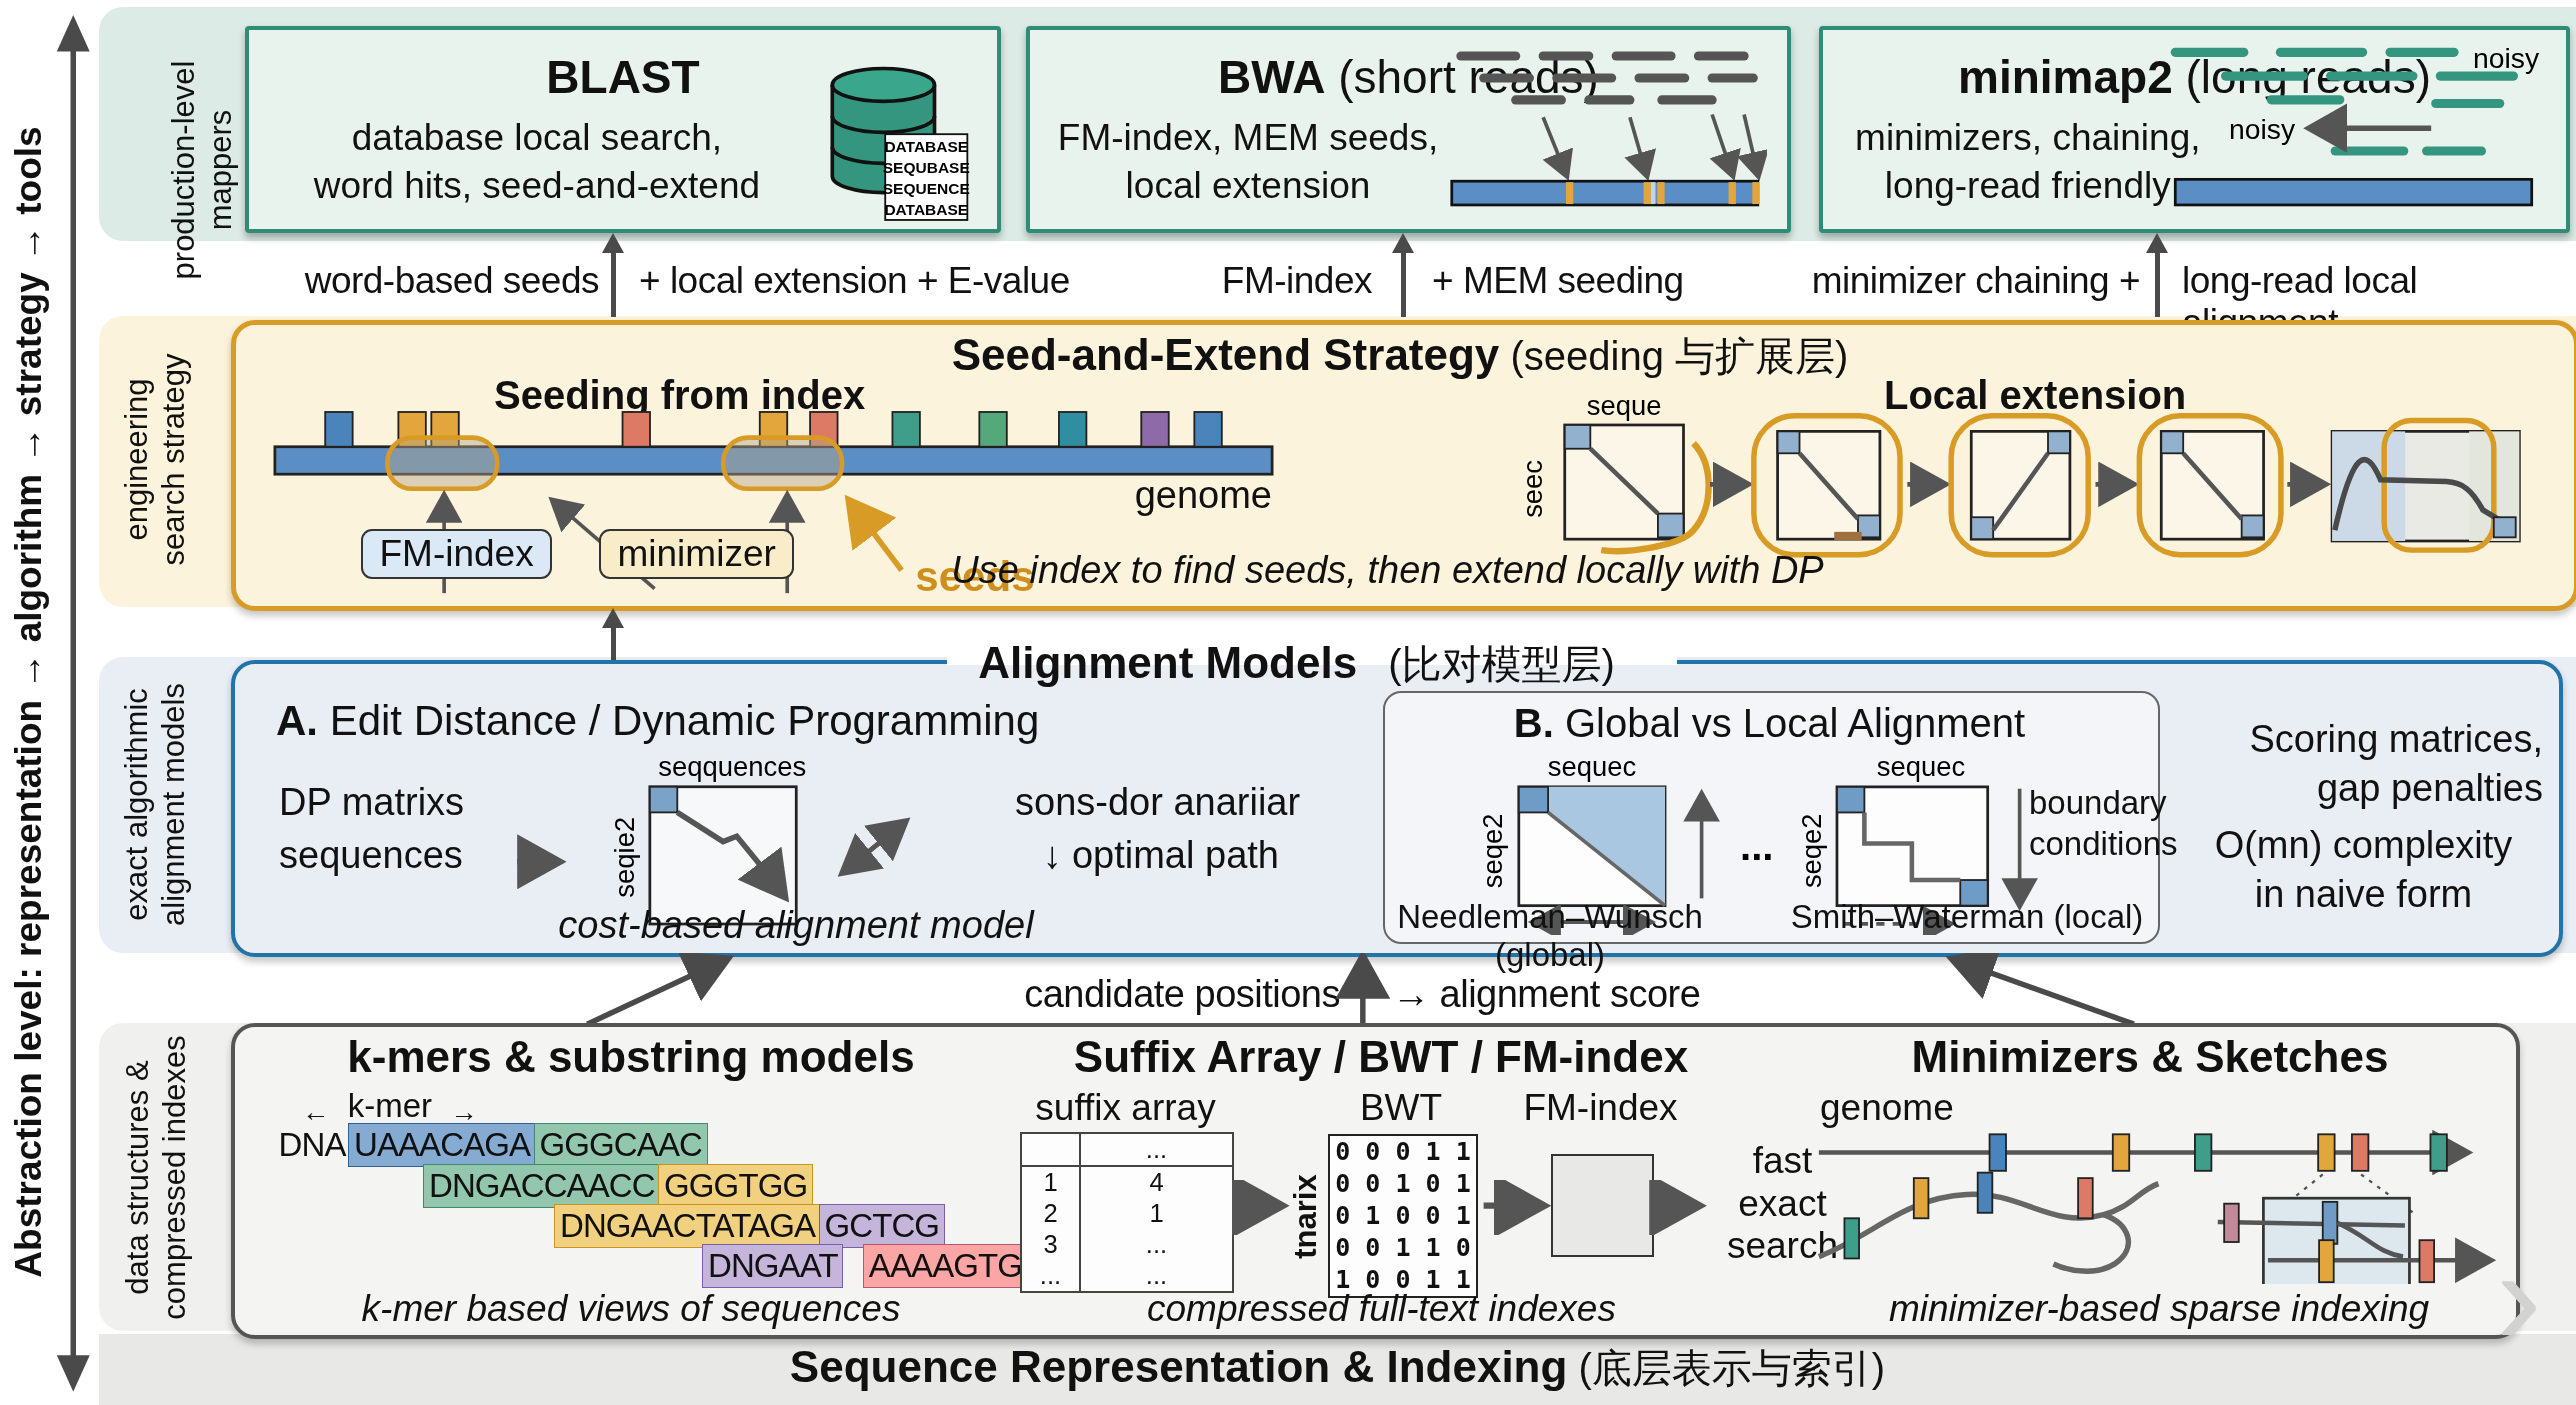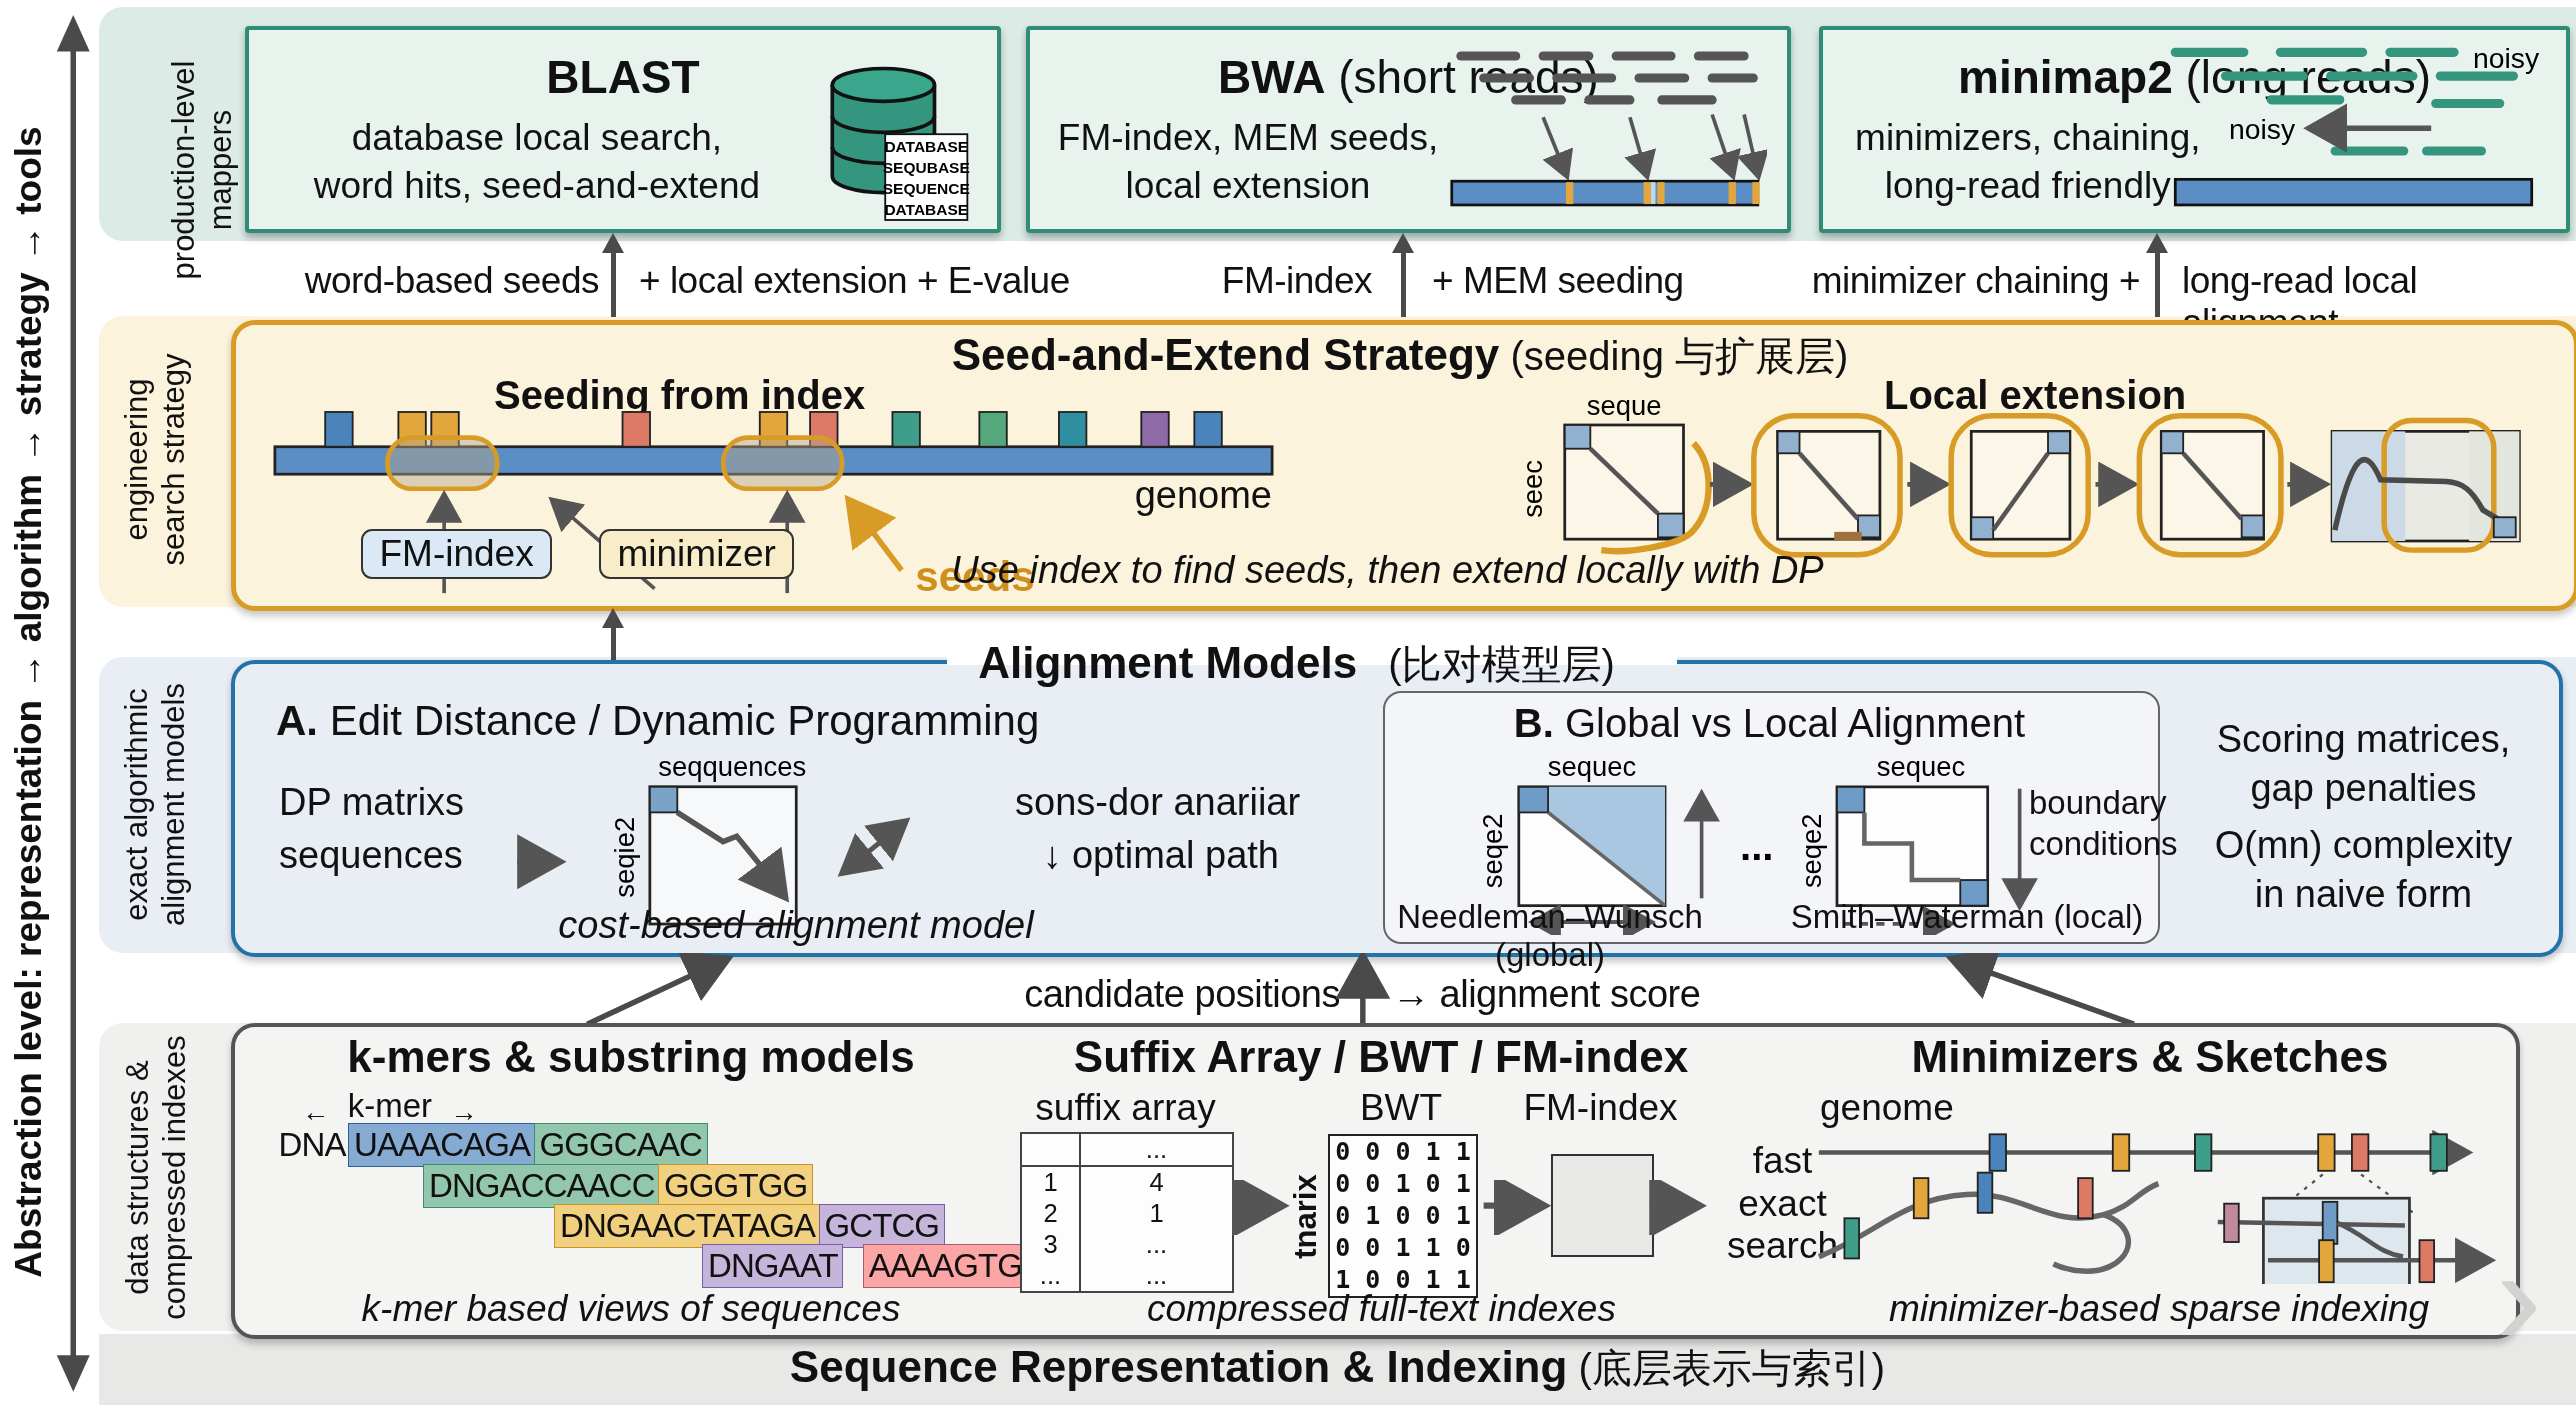--- a/index.html
+++ b/index.html
@@ -332,21 +332,21 @@
     <rect x="58" y="38" width="30" height="28" fill="#6f9cc6" stroke="#222" stroke-width="2"></rect>
     <rect x="193" y="140" width="30" height="28" fill="#6f9cc6" stroke="#222" stroke-width="2"></rect>
     <polyline points="88,66 88,100 140,100 140,140 193,140" fill="none" stroke="#666" stroke-width="5"></polyline>
     <line x1="258" y1="40" x2="258" y2="166" stroke="#555" stroke-width="4" marker-end="url(#m-g5)"></line>
     <line x1="65" y1="188" x2="180" y2="188" stroke="#555" stroke-width="4" stroke-dasharray="9 9" marker-end="url(#m-g5)"></line>
   </svg>
   <div class="abs pl" style="left:2029px;top:782px;font-size:33px;line-height:1.25;"><span class="pl">boundary
 conditions</span></div>
   <div class="abs" style="left:1775px;top:898px;width:384px;text-align:center;font-size:33px;"><span>Smith–Waterman (local)</span></div>
 
-  <div class="abs" style="left:2184px;top:715px;width:359px;text-align:center;font-size:38px;line-height:1.3;">
+  <div class="abs" style="left:2184px;top:715px;width:359px;text-align:right;font-size:38px;line-height:1.3;">
     <div>Scoring matrices,</div>
     <div>gap penalties</div>
   </div>
   <div class="abs" style="left:2184px;top:821px;width:359px;text-align:center;font-size:38px;line-height:1.3;">
     <div>O(mn) complexity</div>
     <div>in naive form</div>
   </div>
 
   <div class="linklbl" style="left:974px;top:973px;width:366px;text-align:right;font-size:38px;"><span>candidate positions</span></div>
   <div class="linklbl" style="left:1392px;top:973px;font-size:38px;"><span>→ alignment score</span></div>

